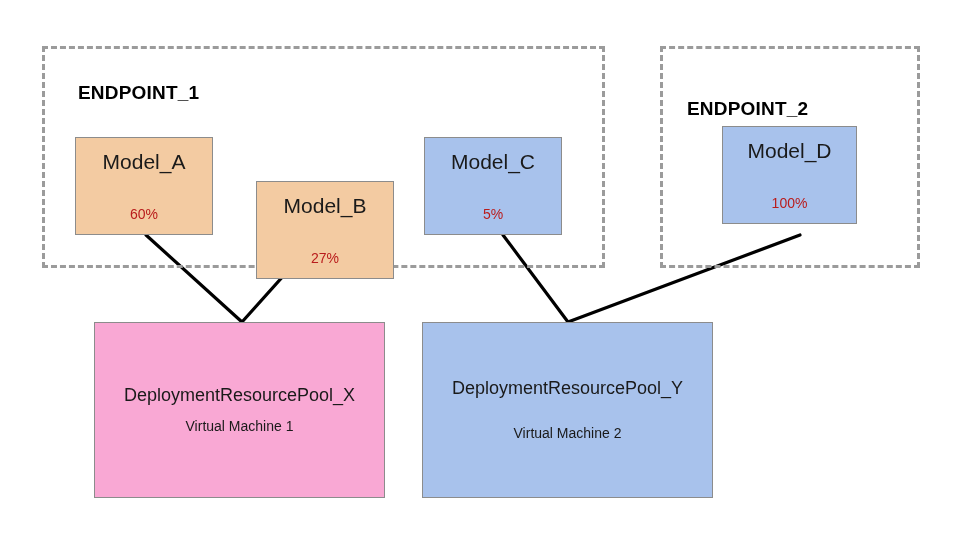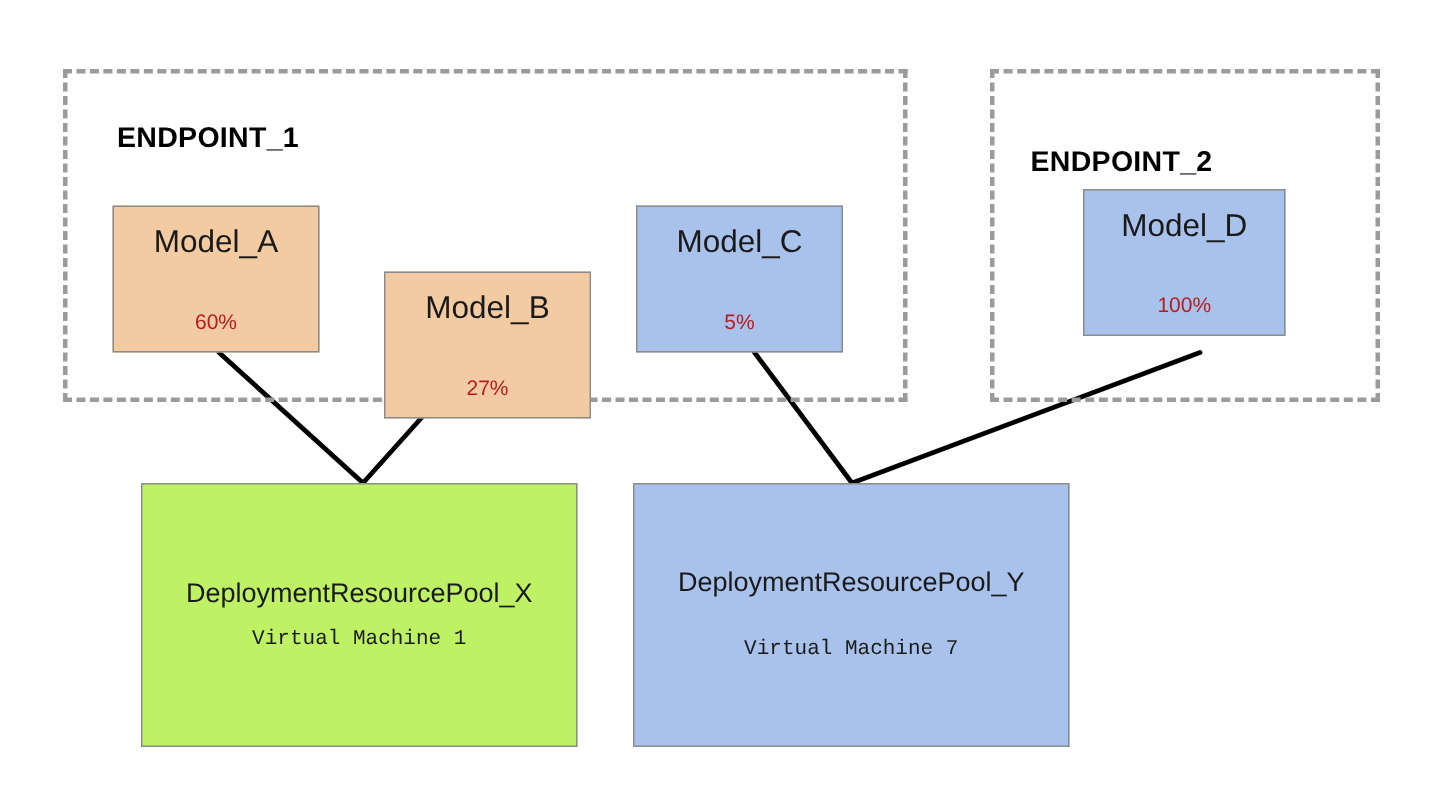--- a/index.html
+++ b/index.html
@@ -79,21 +79,20 @@
     color: #1a1a1a;
     white-space: nowrap;
     line-height: 1.2;
   }
   .pool-sub {
     font-size: 14px;
     color: #1a1a1a;
     margin-top: 12px;
     white-space: nowrap;
     line-height: 1.2;
-    font-family: Liberation Mono, monospace;
   }
 </style>
 </head>
 <body>
 
 <div id="canvas">
 
   <svg class="edges" viewBox="0 0 960 540" width="960" height="540" aria-hidden="true">
     <g id="edge-group" stroke="#000000" stroke-width="3.2" stroke-linecap="round">
         <line x1="146" y1="235" x2="242" y2="322" stroke="#000000"></line>
@@ -121,23 +120,23 @@
       <div class="model-box" style="left: 424px; top: 137px; width: 138px; height: 98px; background: rgb(168, 194, 236); border-color: rgb(140, 140, 140);">
         <div class="model-name">Model_C</div>
         <div class="model-split">5%</div>
       </div>
       <div class="model-box" style="left: 722px; top: 126px; width: 135px; height: 98px; background: rgb(168, 194, 236); border-color: rgb(140, 140, 140);">
         <div class="model-name">Model_D</div>
         <div class="model-split">100%</div>
       </div>
     </div>
   <div id="pools-layer">
-      <div class="pool-box" style="left: 94px; top: 322px; width: 291px; height: 176px; background: #bef264; border-color: rgb(140, 140, 140);">
+      <div class="pool-box" style="left: 94px; top: 322px; width: 291px; height: 176px; background: #f9a8d4; border-color: rgb(140, 140, 140);">
         <div class="pool-name">DeploymentResourcePool_X</div>
         <div class="pool-sub">Virtual Machine 1</div>
       </div>
       <div class="pool-box" style="left: 422px; top: 322px; width: 291px; height: 176px; background: rgb(168, 194, 236); border-color: rgb(140, 140, 140); gap: 13px;">
         <div class="pool-name">DeploymentResourcePool_Y</div>
-        <div class="pool-sub">Virtual Machine 7</div>
+        <div class="pool-sub">Virtual Machine 2</div>
       </div>
     </div>
 
 </div>
 
 </body></html>

